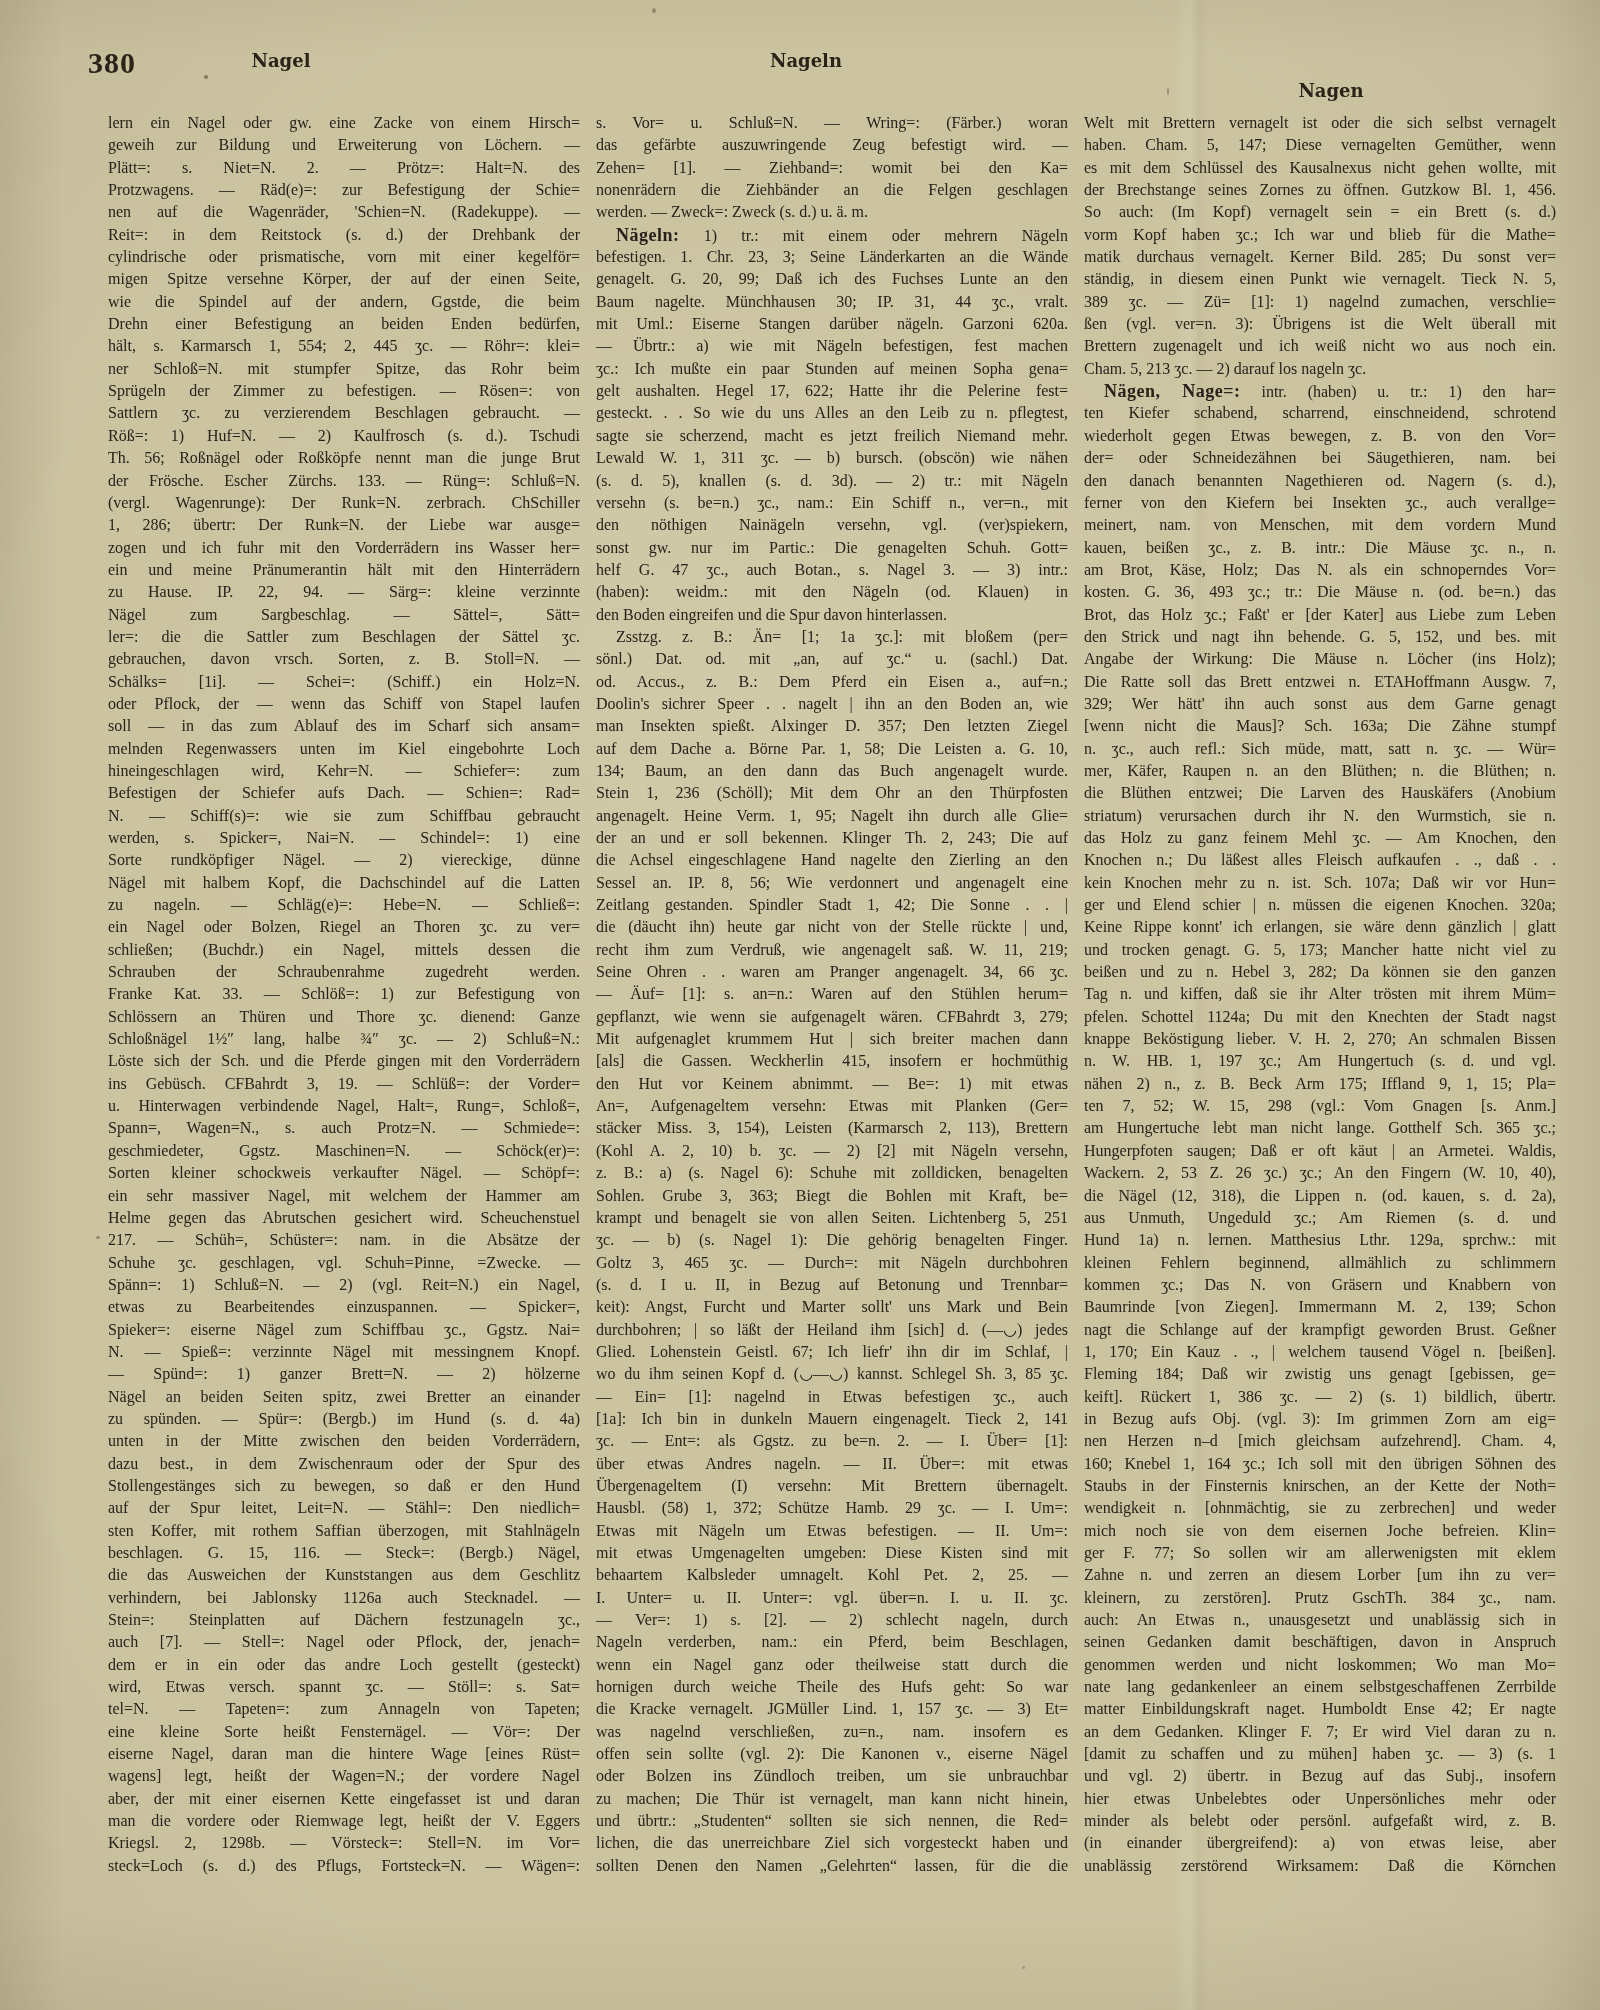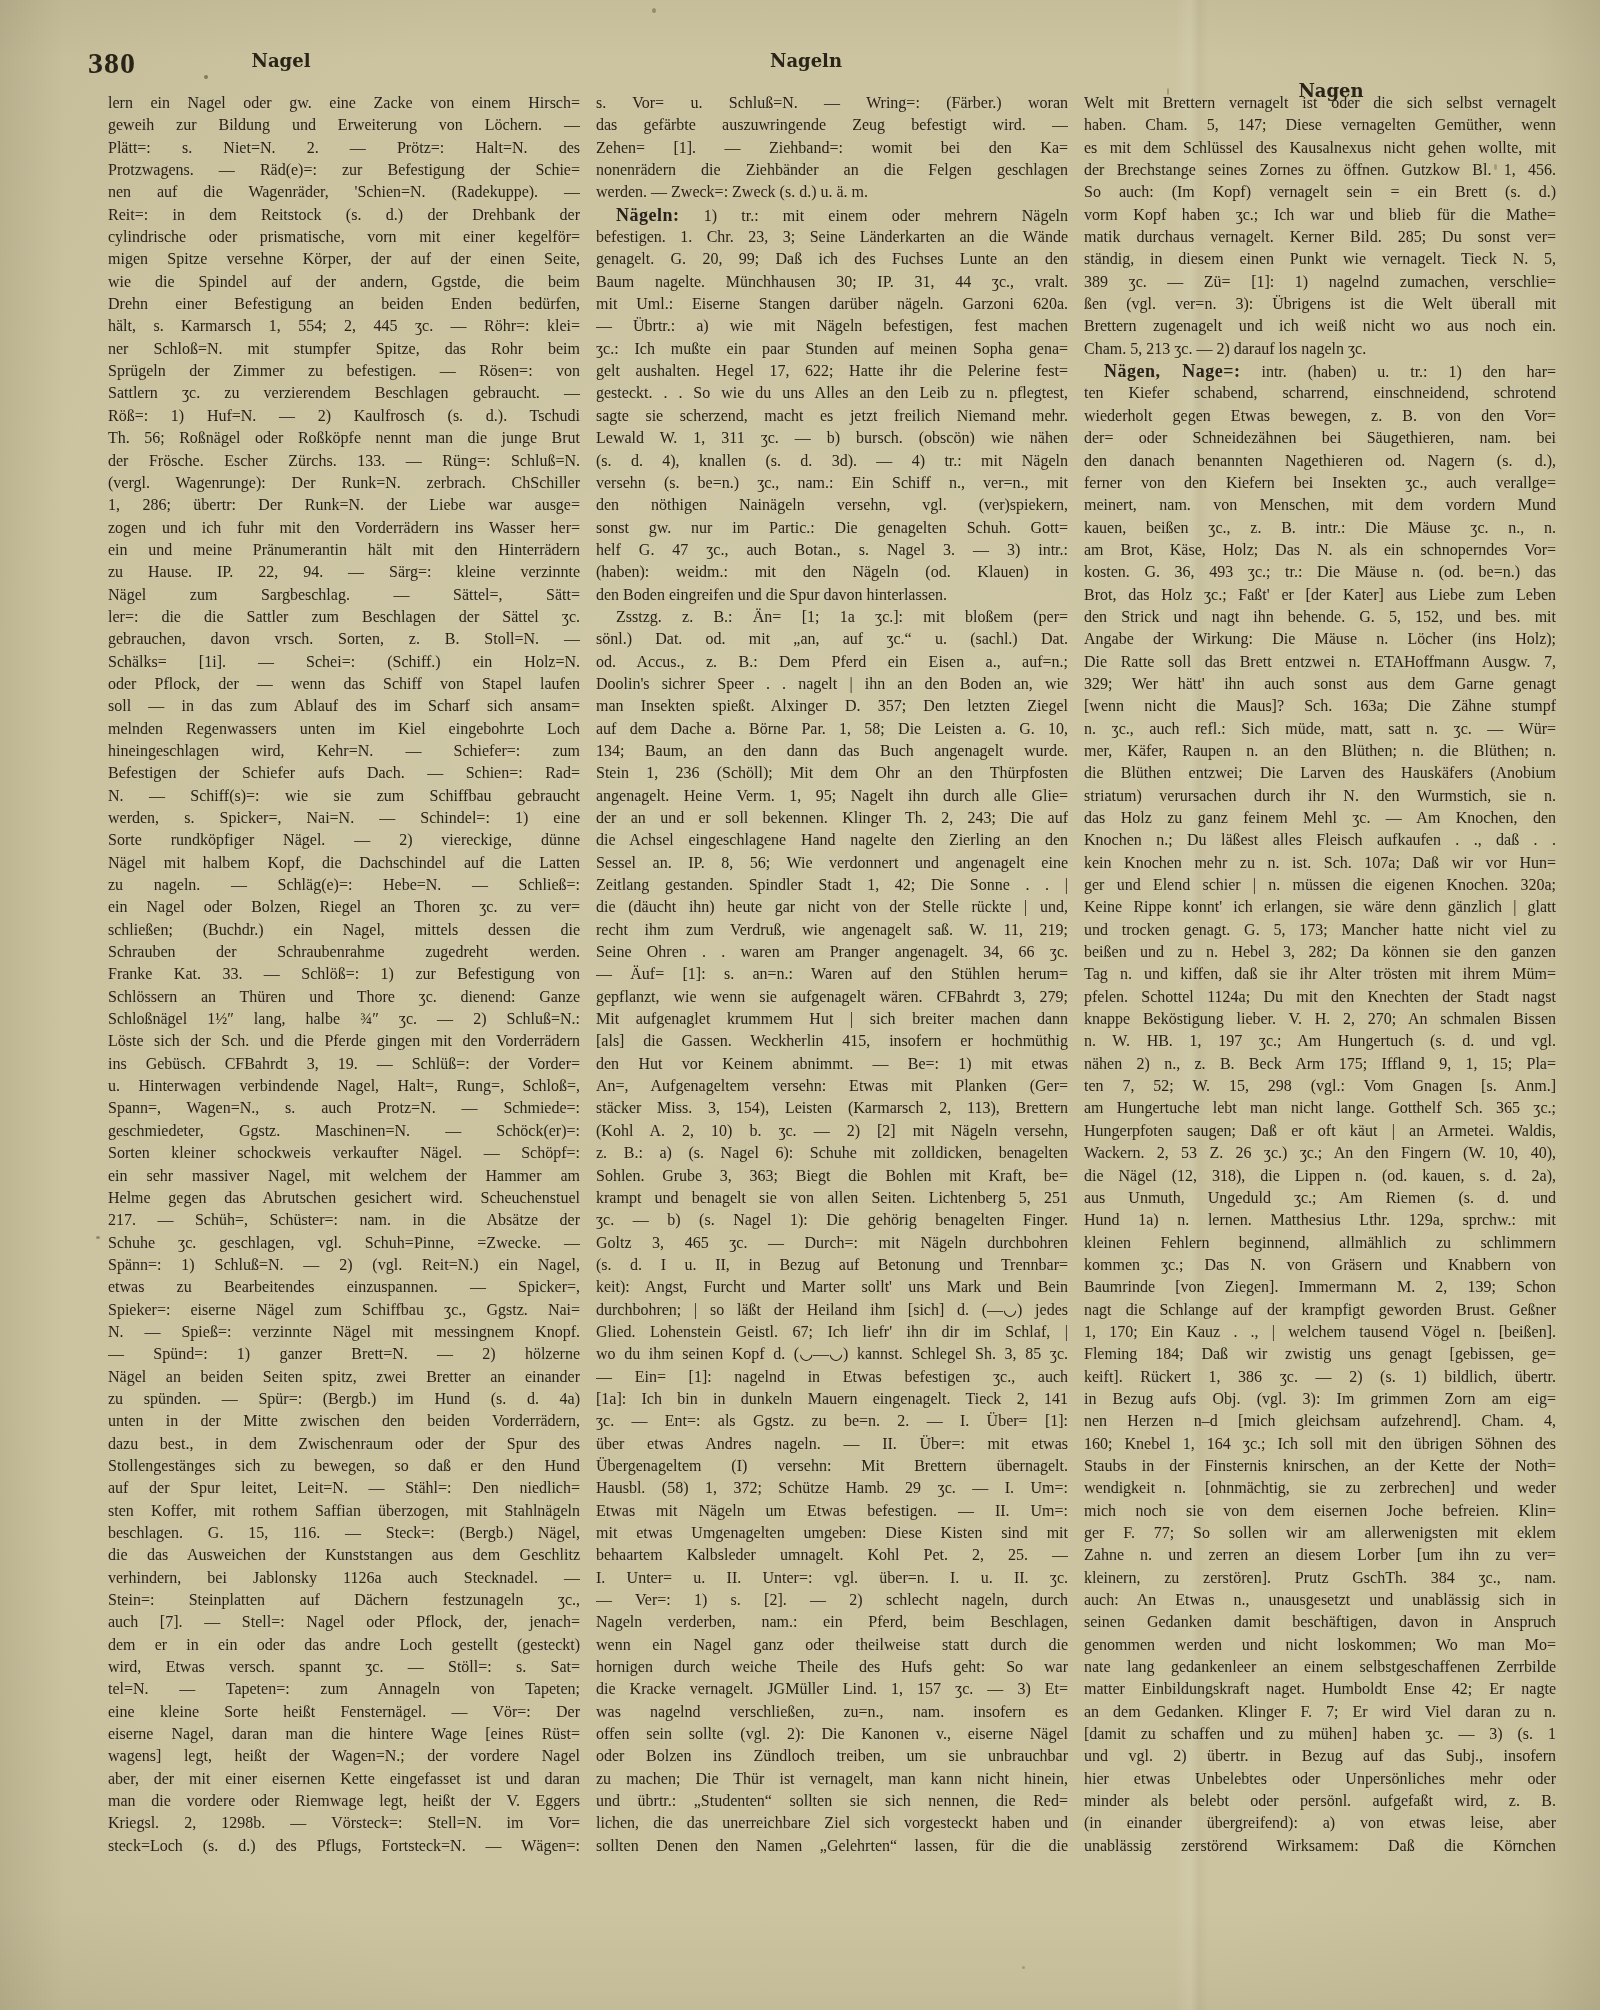--- a/index.html
+++ b/index.html
@@ -25,21 +25,21 @@
     font-size:30px;font-weight:bold;letter-spacing:1px;color:#2a2318;
   }
   .running-head{
     position:absolute;top:50px;transform:translateX(-50%);
     font-size:18px;font-weight:bold;color:#2a2318;
     font-family:"DejaVu Serif","Liberation Serif",serif;
   }
   .rh-1{left:281px;} .rh-2{left:806px;} .rh-3{left:1331px;margin-top:30px;}
 
   .column{
-    position:absolute;top:92px;width:472px;
+    position:absolute;top:112px;width:472px;
     font-size:16px;line-height:22.35px;color:#29211a;
     text-rendering:optimizeLegibility;
   }
   .col-1{left:108px;} .col-2{left:596px;} .col-3{left:1084px;}
 
   .line{
     text-align:justify;text-align-last:justify;
     height:22.35px;overflow:hidden;white-space:normal;
   }
   .line.para-end{text-align-last:left;}
@@ -154,21 +154,21 @@
     <div class="line">befestigen. 1. Chr. 23, 3; Seine Länderkarten an die Wände</div>
     <div class="line">genagelt. G. 20, 99; Daß ich des Fuchses Lunte an den</div>
     <div class="line">Baum nagelte. Münchhausen 30; IP. 31, 44 ʒc., vralt.</div>
     <div class="line">mit Uml.: Eiserne Stangen darüber nägeln. Garzoni 620a.</div>
     <div class="line">— Übrtr.: a) wie mit Nägeln befestigen, fest machen</div>
     <div class="line">ʒc.: Ich mußte ein paar Stunden auf meinen Sopha gena=</div>
     <div class="line">gelt aushalten. Hegel 17, 622; Hatte ihr die Pelerine fest=</div>
     <div class="line">gesteckt. . . So wie du uns Alles an den Leib zu n. pflegtest,</div>
     <div class="line">sagte sie scherzend, macht es jetzt freilich Niemand mehr.</div>
     <div class="line">Lewald W. 1, 311 ʒc. — b) bursch. (obscön) wie nähen</div>
-    <div class="line">(s. d. 4), knallen (s. d. 3d). — 4) tr.: mit Nägeln</div>
+    <div class="line">(s. d. 5), knallen (s. d. 3d). — 2) tr.: mit Nägeln</div>
     <div class="line">versehn (s. be=n.) ʒc., nam.: Ein Schiff n., ver=n., mit</div>
     <div class="line">den nöthigen Nainägeln versehn, vgl. (ver)spiekern,</div>
     <div class="line">sonst gw. nur im Partic.: Die genagelten Schuh. Gott=</div>
     <div class="line">helf G. 47 ʒc., auch Botan., s. Nagel 3. — 3) intr.:</div>
     <div class="line">(haben): weidm.: mit den Nägeln (od. Klauen) in</div>
     <div class="line para-end">den Boden eingreifen und die Spur davon hinterlassen.</div>
     <div class="line indent">Zsstzg. z. B.: Än= [1; 1a ʒc.]: mit bloßem (per=</div>
     <div class="line">sönl.) Dat. od. mit „an, auf ʒc.“ u. (sachl.) Dat.</div>
     <div class="line">od. Accus., z. B.: Dem Pferd ein Eisen a., auf=n.;</div>
     <div class="line">Doolin's sichrer Speer . . nagelt | ihn an den Boden an, wie</div>

